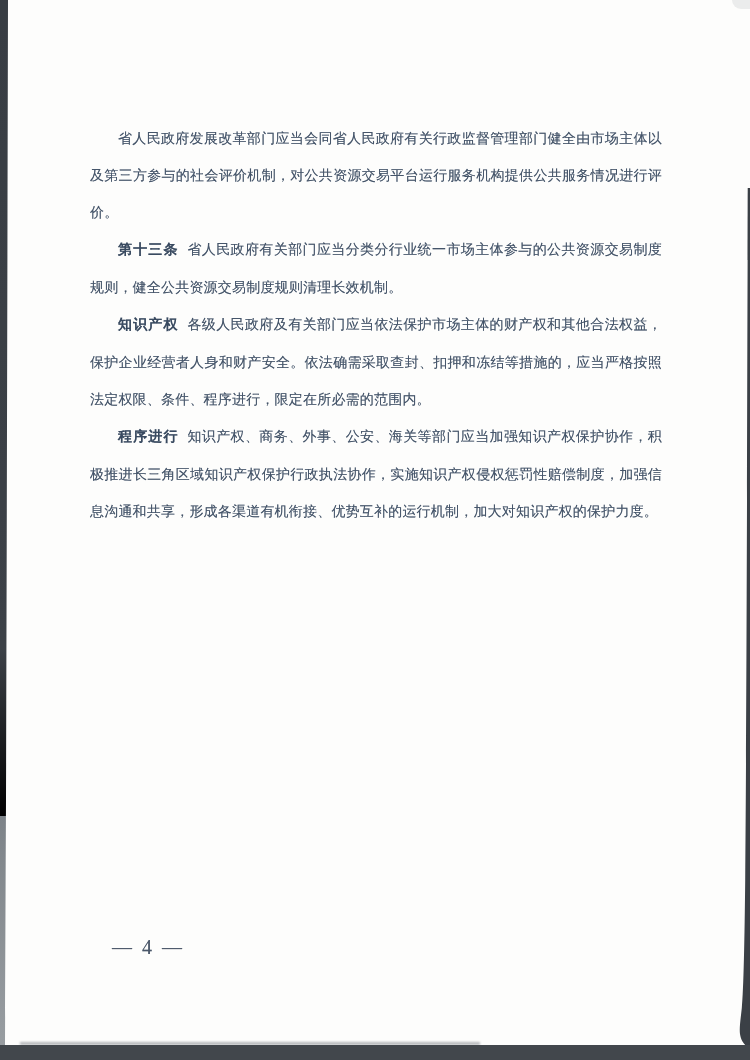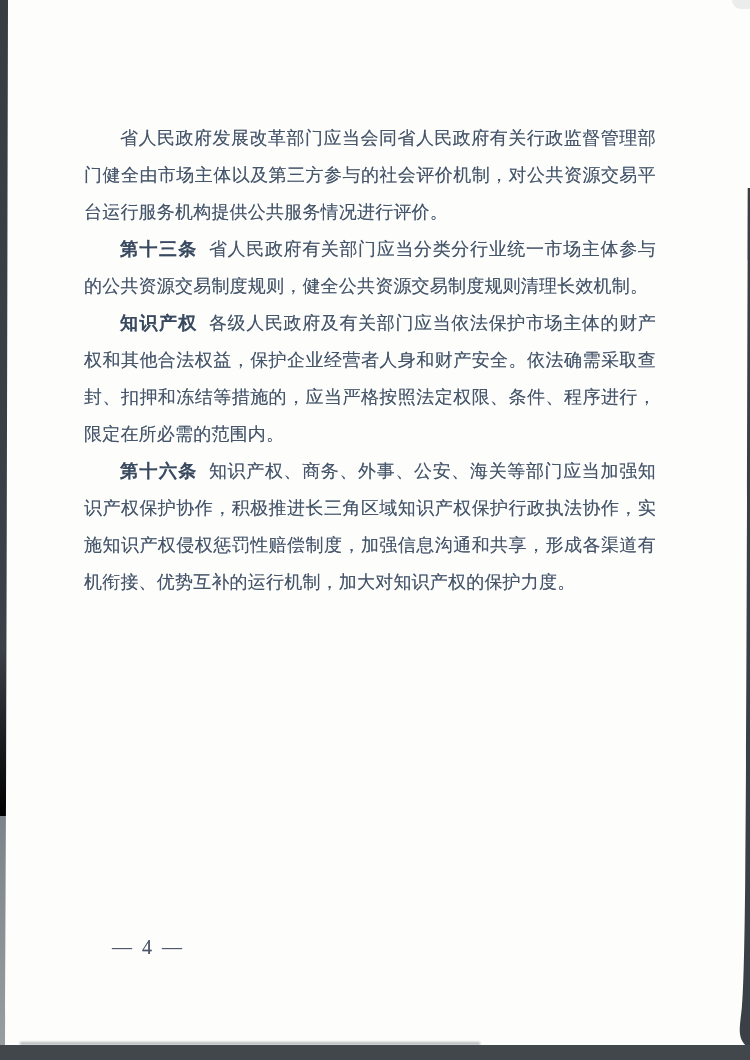--- a/index.html
+++ b/index.html
@@ -11,38 +11,38 @@
     position: relative;
     width: 750px;
     height: 1060px;
     background: #fdfdfc;
     overflow: hidden;
     font-family: "Liberation Serif", "DejaVu Serif", serif;
   }
   
   .doc-body {
     position: absolute;
-    left: 84px;
+    left: 90px;
     top: 120px;
     width: 572px;
     color: #45556a;
-    font-size: 18px;
+    font-size: 14px;
     line-height: 37px;
     text-align: justify;
     text-justify: inter-ideograph;
     letter-spacing: 0.2px;
     text-shadow: 0 0 0.6px rgba(69, 85, 106, 0.55);
   }
   .doc-body p.para {
     margin: 0;
     padding: 0;
     text-indent: 2em;
   }
   .article-head {
-    font-family: Liberation Serif, serif;
+    font-family: Liberation Mono, monospace;
     font-weight: 700;
     color: #394a60;
     margin-right: 0.62em;
     letter-spacing: 1px;
   }
   
   .page-number {
     position: absolute;
     left: 112px;
     top: 934px;
@@ -97,21 +97,21 @@
 <div class="sheet">
 
   <div class="doc-body">
     <p class="para"><span>省人民政府发展改革部门应当会同省人民政府有关行政监督管理部门健全由市场主体以及第三方参与的社会评价机制，对公共资源交易平台运行服务机构提供公共服务情况进行评价。</span></p>
 
     <p class="para"><span class="article-head">第十三条</span><span>省人民政府有关部门应当分类分行业统一市场主体参与的公共资源交易制度规则，健全公共资源交易制度规则清理长效机制。</span></p>
 
 
     <p class="para"><span class="article-head">知识产权</span><span>各级人民政府及有关部门应当依法保护市场主体的财产权和其他合法权益，保护企业经营者人身和财产安全。依法确需采取查封、扣押和冻结等措施的，应当严格按照法定权限、条件、程序进行，限定在所必需的范围内。</span></p>
 
-    <p class="para"><span class="article-head">第十六条</span><span>知识产权、商务、外事、公安、海关等部门应当加强知识产权保护协作，积极推进长三角区域知识产权保护行政执法协作，实施知识产权侵权惩罚性赔偿制度，加强信息沟通和共享，形成各渠道有机衔接、优势互补的运行机制，加大对知识产权的保护力度。</span></p>
+    <p class="para"><span class="article-head">程序进行</span><span>知识产权、商务、外事、公安、海关等部门应当加强知识产权保护协作，积极推进长三角区域知识产权保护行政执法协作，实施知识产权侵权惩罚性赔偿制度，加强信息沟通和共享，形成各渠道有机衔接、优势互补的运行机制，加大对知识产权的保护力度。</span></p>
 
   </div>
 
   <div class="page-number">— 4 —</div>
 
   <div class="corner-top-right"></div>
 
   <svg class="edge-left-svg" width="10" height="1046" viewBox="0 0 10 1046">
     <defs>
       <linearGradient id="leftFade" x1="0" y1="0" x2="0" y2="1">

